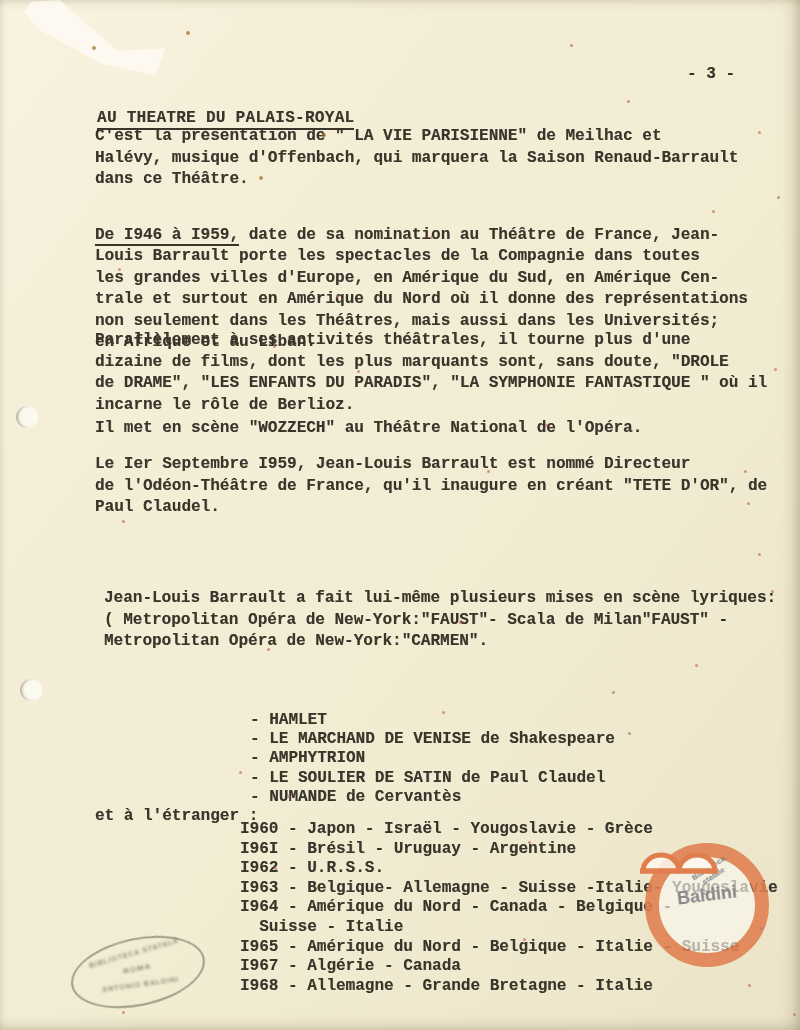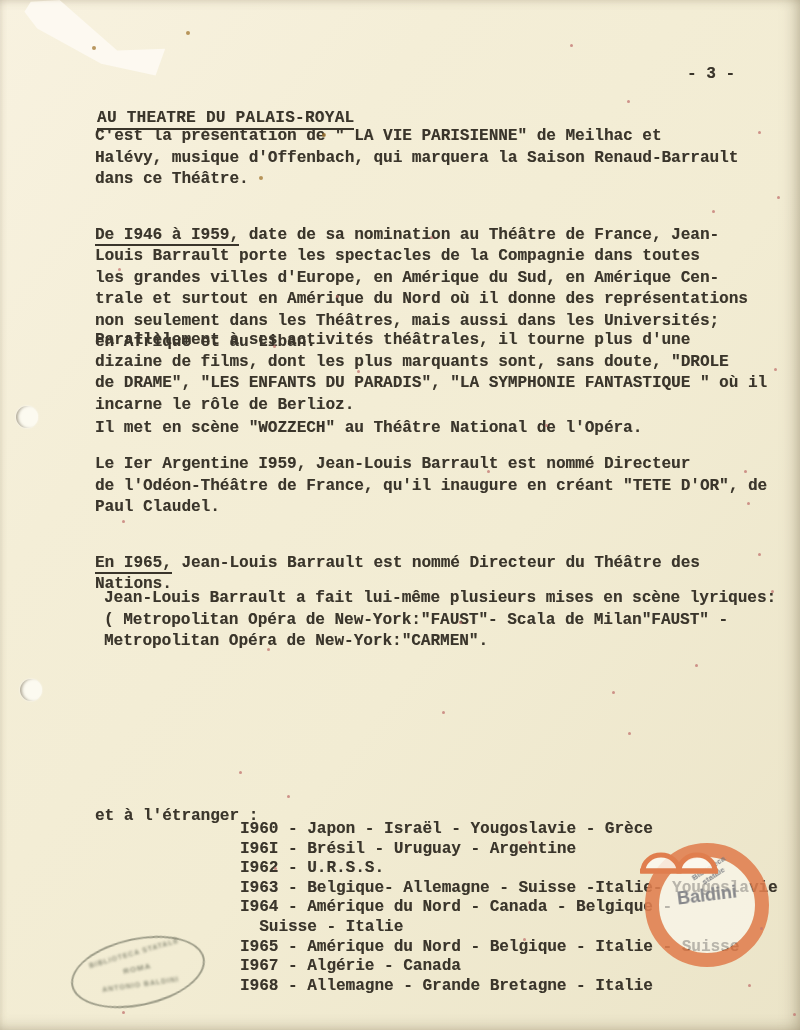--- a/index.html
+++ b/index.html
@@ -78,34 +78,35 @@
 en Afrique et au Liban.</span>
   </div>
 
   <div class="tw" style="top:330px;left:95px;">Parallèlement à ses activités théâtrales, il tourne  plus d'une
 dizaine de films, dont les plus marquants sont, sans doute, "DROLE
 de DRAME", "LES ENFANTS DU PARADIS", "LA SYMPHONIE FANTASTIQUE " où il
 incarne le rôle de Berlioz.</div>
 
   <div class="tw" style="top:418px;left:95px;">Il met en scène "WOZZECH" au Théâtre National de l'Opéra.</div>
 
-  <div class="tw" style="top:454px;left:95px;">Le Ier Argentine I959, Jean-Louis Barrault est nommé Directeur
+  <div class="tw" style="top:454px;left:95px;">Le Ier Septembre I959, Jean-Louis Barrault est nommé Directeur
 de l'Odéon-Théâtre de France, qu'il inaugure en créant "TETE D'OR", de
 Paul Claudel.</div>
 
-  <div class="tw" style="top:531px;left:95px;">
-    <span class="lead-u">En I965,</span><span> Jean-Louis Barrault est nommé Directeur du Théâtre des</span>
-    <span class="restblock">Nations.</span>
-  </div>
 
   <div class="tw" style="top:588px;left:95px;margin-left:9px;">Jean-Louis Barrault a fait lui-même plusieurs mises en scène lyriques:
 ( Metropolitan Opéra de New-York:"FAUST"- Scala de Milan"FAUST" -
 Metropolitan Opéra de New-York:"CARMEN".</div>
 
 
+  <div class="tw list plays" style="top:711px;left:250px;">- HAMLET
+- LE MARCHAND DE VENISE de Shakespeare
+- AMPHYTRION
+- LE SOULIER DE SATIN de Paul Claudel
+- NUMANDE de Cervantès</div>
 
   <div class="tw" style="top:806px;left:95px;">et à l'étranger :</div>
 
   <div class="tw list tours" style="top:820px;left:240px;">I960 - Japon - Israël - Yougoslavie - Grèce
 I96I - Brésil - Uruguay - Argentine
 I962 - U.R.S.S.
 I963 - Belgique- Allemagne - Suisse -Italie- Yougoslavie
 I964 - Amérique du Nord - Canada - Belgique -
   Suisse - Italie
 I965 - Amérique du Nord - Belgique - Italie - Suisse

